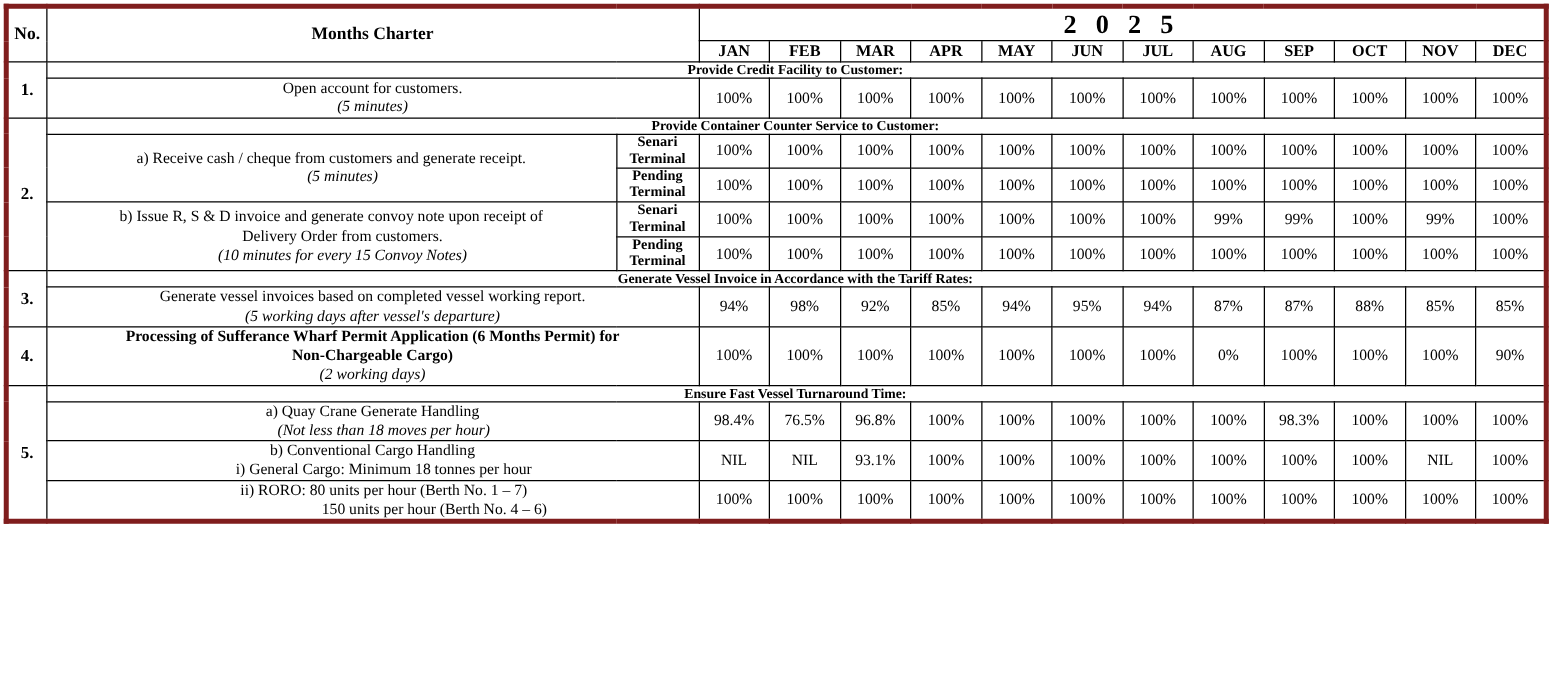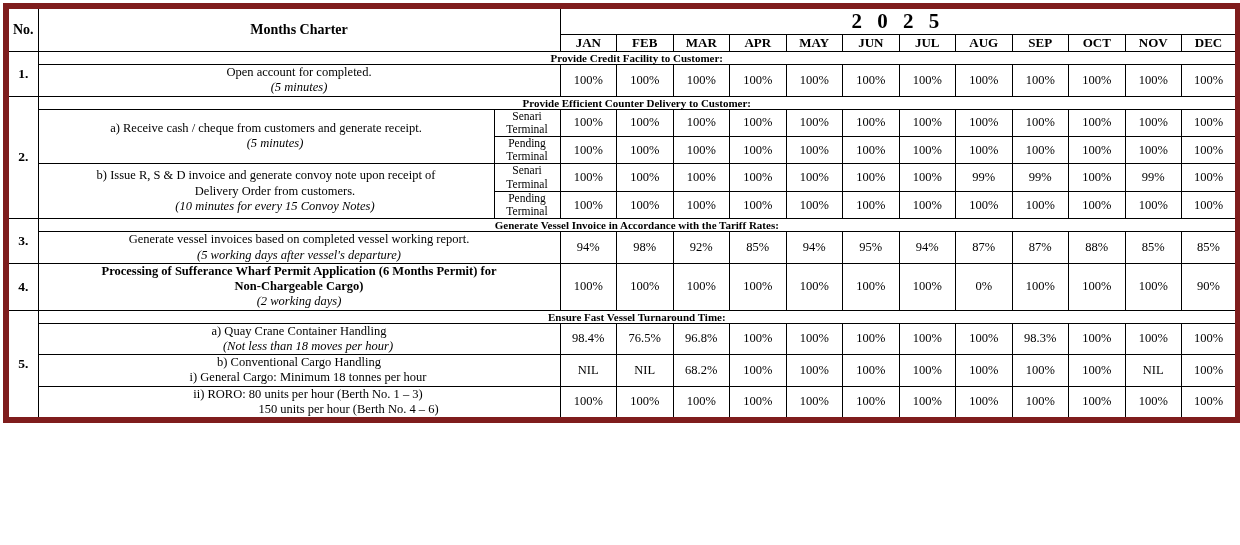--- a/index.html
+++ b/index.html
@@ -26,21 +26,21 @@
     margin: 3px 0 0 3px;
     font-size: 12.5px;
   }
   table.charter td, table.charter th {
     border: 1px solid #000000;
     padding: 0;
     vertical-align: middle;
     text-align: center;
   }
   .outer {
-    border: 6px solid #7f1d1d;
+    border: 4px solid #7f1d1d;
   }
   
   col.c-no      { width: 32px; }
   col.c-charter { width: 456px; }
   col.c-term    { width: 66px; }
   col.c-month   { width: 56.5px; }
 
   .hdr-no, .hdr-charter {
     font-weight: bold;
     font-size: 14px;
@@ -76,21 +76,21 @@
     padding: 3px 4px 3px 6px;
     font-size: 12.5px;
     line-height: 1.22;
   }
   .desc .ital {
     font-style: italic;
   }
   .indent1 { padding-left: 18px; display: block; }
   .indent3 { padding-left: 99px; display: block; }
   .term-cell {
-    font-weight: normal;
+    font-weight: bold;
     font-size: 11.5px;
     line-height: 1.15;
     padding: 3px 2px;
   }
   .thick-t { border-top: 2px solid #000; }
   .thick-l { border-left: 2px solid #000; }
   .thick-r { border-right: 2px solid #000; }
 </style>
 </head>
 <body>
@@ -133,39 +133,39 @@
           <td class="hdr-month">OCT</td>
           <td class="hdr-month">NOV</td>
           <td class="hdr-month thick-r">DEC</td>
         </tr>
         <tr>
           <td class="no-cell thick-l" rowspan="2">1.</td>
           <td class="sect-title thick-r" colspan="14">Provide Credit Facility to Customer:</td>
         </tr>
         <tr>
           <td class="desc" rowspan="1" colspan="2">
-            <span class="" style="display:block">Open account for completed.</span>
+            <span class="" style="display:block">Open account for customers.</span>
             <span class="" style="display:block"><span class="ital">(5 minutes)</span></span>
           </td>
           <td class="num-cell">100%</td>
           <td class="num-cell">100%</td>
           <td class="num-cell">100%</td>
           <td class="num-cell">100%</td>
           <td class="num-cell">100%</td>
           <td class="num-cell">100%</td>
           <td class="num-cell">100%</td>
           <td class="num-cell">100%</td>
           <td class="num-cell">100%</td>
           <td class="num-cell">100%</td>
           <td class="num-cell">100%</td>
           <td class="num-cell thick-r">100%</td>
         </tr>
         <tr>
           <td class="no-cell thick-l" rowspan="5">2.</td>
-          <td class="sect-title thick-r" colspan="14">Provide Efficient Counter Delivery to Customer:</td>
+          <td class="sect-title thick-r" colspan="14">Provide Container Counter Service to Customer:</td>
         </tr>
         <tr>
           <td class="desc" rowspan="2" colspan="1">
             <span class="" style="display:block">a) Receive cash / cheque from customers and generate receipt.</span>
             <span class="indent1" style="display:block"><span class="ital">(5 minutes)</span></span>
           </td>
           <td class="term-cell">Senari<br>Terminal</td>
           <td class="num-cell">100%</td>
           <td class="num-cell">100%</td>
           <td class="num-cell">100%</td>
@@ -270,21 +270,21 @@
           <td class="num-cell">100%</td>
           <td class="num-cell">100%</td>
           <td class="num-cell thick-r">90%</td>
         </tr>
         <tr>
           <td class="no-cell thick-l" rowspan="4">5.</td>
           <td class="sect-title thick-r" colspan="14">Ensure Fast Vessel Turnaround Time:</td>
         </tr>
         <tr>
           <td class="desc" rowspan="1" colspan="2">
-            <span class="" style="display:block">a) Quay Crane Container Handling</span>
+            <span class="" style="display:block">a) Quay Crane Generate Handling</span>
             <span class="indent1" style="display:block"><span class="ital">(Not less than 18 moves per hour)</span></span>
           </td>
           <td class="num-cell">98.4%</td>
           <td class="num-cell">76.5%</td>
           <td class="num-cell">96.8%</td>
           <td class="num-cell">100%</td>
           <td class="num-cell">100%</td>
           <td class="num-cell">100%</td>
           <td class="num-cell">100%</td>
           <td class="num-cell">100%</td>
@@ -293,34 +293,34 @@
           <td class="num-cell">100%</td>
           <td class="num-cell thick-r">100%</td>
         </tr>
         <tr>
           <td class="desc" rowspan="1" colspan="2">
             <span class="" style="display:block">b) Conventional Cargo Handling</span>
             <span class="indent1" style="display:block">i) General Cargo: Minimum 18 tonnes per hour</span>
           </td>
           <td class="num-cell">NIL</td>
           <td class="num-cell">NIL</td>
-          <td class="num-cell">68.2%</td>
+          <td class="num-cell">93.1%</td>
           <td class="num-cell">100%</td>
           <td class="num-cell">100%</td>
           <td class="num-cell">100%</td>
           <td class="num-cell">100%</td>
           <td class="num-cell">100%</td>
           <td class="num-cell">100%</td>
           <td class="num-cell">100%</td>
           <td class="num-cell">NIL</td>
           <td class="num-cell thick-r">100%</td>
         </tr>
         <tr>
           <td class="desc" rowspan="1" colspan="2">
-            <span class="indent1" style="display:block">ii) RORO: 80 units per hour (Berth No. 1 – 3)</span>
+            <span class="indent1" style="display:block">ii) RORO: 80 units per hour (Berth No. 1 – 7)</span>
             <span class="indent3" style="display:block">150 units per hour (Berth No. 4 – 6)</span>
           </td>
           <td class="num-cell">100%</td>
           <td class="num-cell">100%</td>
           <td class="num-cell">100%</td>
           <td class="num-cell">100%</td>
           <td class="num-cell">100%</td>
           <td class="num-cell">100%</td>
           <td class="num-cell">100%</td>
           <td class="num-cell">100%</td>

